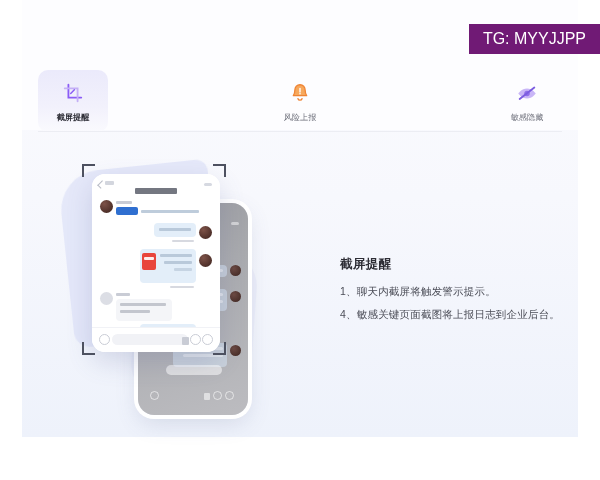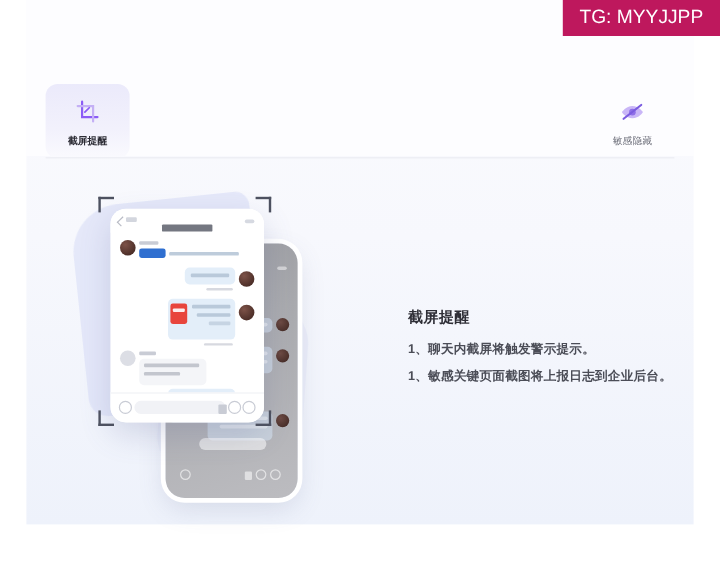--- a/index.html
+++ b/index.html
@@ -129,28 +129,28 @@
   
   .crop{position:absolute;width:11px;height:11px;border-color:#4d5160;border-style:solid;border-width:0;}
   .crop.tl{border-left-width:2px;border-top-width:2px;}
   .crop.tr{border-right-width:2px;border-top-width:2px;}
   .crop.bl{border-left-width:2px;border-bottom-width:2px;}
   .crop.br{border-right-width:2px;border-bottom-width:2px;}
 
   
   .info{position:absolute;left:340px;top:256px;width:230px;}
   .info h3{margin:0 0 13px 0;font-size:12.5px;font-weight:700;color:#2e2e36;letter-spacing:.4px;}
-  .info ol{margin:0;padding:0;list-style:none;font-weight:bold;}
+  .info ol{margin:0;padding:0;list-style:none;}
   .info li{font-size:10.5px;color:#4b4d57;line-height:1;margin-bottom:12px;letter-spacing:.2px;}
 
   
   .wm{
-    position:absolute;background:#be185d;color:#ffffff;
+    position:absolute;background:#701a75;color:#ffffff;
     font-family:"Liberation Sans","DejaVu Sans",sans-serif;
-    display:flex;align-items:center;justify-content:center;
+    display:flex;align-items:center;justify-content:center;margin-top:24px;
   }
   .wm-tg{right:0;top:0;padding:6px 14px;font-size:16px;}
   .wm-site{left:0;bottom:8px;padding:8px 16px 8px 22px;font-size:15px;justify-content:flex-start;}
 </style>
 </head>
 <body>
 
 <div class="page">
 
   <div class="panel">
@@ -165,20 +165,32 @@
         <svg width="22" height="22" viewBox="0 0 24 24" fill="none">
           <path d="M7 3v14h14" stroke="#8b5cf6" stroke-width="2" stroke-linecap="round"></path>
           <path d="M17 21V7H3" stroke="#c4b0f5" stroke-width="2" stroke-linecap="round"></path>
           <path d="M13.5 8.5l-4 4" stroke="#8b5cf6" stroke-width="1.6" stroke-linecap="round"></path>
         </svg>
       </span>
       <span class="tlabel">截屏提醒</span>
     </div>
 
 
+    <div class="tab">
+      <span class="glyph">
+        <svg width="22" height="22" viewBox="0 0 24 24" fill="none">
+          <path d="M12 3c-3.3 0-5.6 2.5-5.6 5.8 0 3.6-1 5-1.7 6.1h14.6c-.7-1.1-1.7-2.5-1.7-6.1C17.6 5.5 15.3 3 12 3z" fill="#f7a85c"></path>
+          <path d="M12 3c-3.3 0-5.6 2.5-5.6 5.8 0 3.6-1 5-1.7 6.1h14.6c-.7-1.1-1.7-2.5-1.7-6.1C17.6 5.5 15.3 3 12 3z" stroke="#ef8434" stroke-width="1.4" stroke-linejoin="round"></path>
+          <path d="M9.8 18.2a2.3 2.3 0 004.4 0" stroke="#ef8434" stroke-width="1.5" stroke-linecap="round"></path>
+          <path d="M12 7v4" stroke="#fff" stroke-width="1.5" stroke-linecap="round"></path>
+          <circle cx="12" cy="12.8" r=".9" fill="#fff"></circle>
+        </svg>
+      </span>
+      <span class="tlabel">风险上报</span>
+    </div>
 
 
 
     <div class="tab">
       <span class="glyph">
         <svg width="22" height="22" viewBox="0 0 24 24" fill="none">
           <path d="M2.5 12.5S6 7 12 7s9.5 5.5 9.5 5.5S18 18 12 18s-9.5-5.5-9.5-5.5z" fill="#c9b6f7"></path>
           <circle cx="12" cy="12.5" r="3" fill="#8f6fe8"></circle>
           <path d="M4 18.5L20 6" stroke="#7b5ce0" stroke-width="2" stroke-linecap="round"></path>
         </svg>
@@ -277,19 +289,19 @@
     <div class="crop tl" style="left:44px;top:14px;"></div>
     <div class="crop tr" style="left:175px;top:14px;"></div>
     <div class="crop bl" style="left:44px;top:192px;"></div>
     <div class="crop br" style="left:175px;top:192px;"></div>
   </div>
 
   <div class="info">
     <h3>截屏提醒</h3>
     <ol>
       <li>1、聊天内截屏将触发警示提示。</li>
-      <li>1、敏感关键页面截图将上报日志到企业后台。</li>
+      <li>4、敏感关键页面截图将上报日志到企业后台。</li>
     </ol>
   </div>
 
   <div class="wm wm-tg">TG: MYYJJPP</div>
 
 </div>
 
 </body></html>

